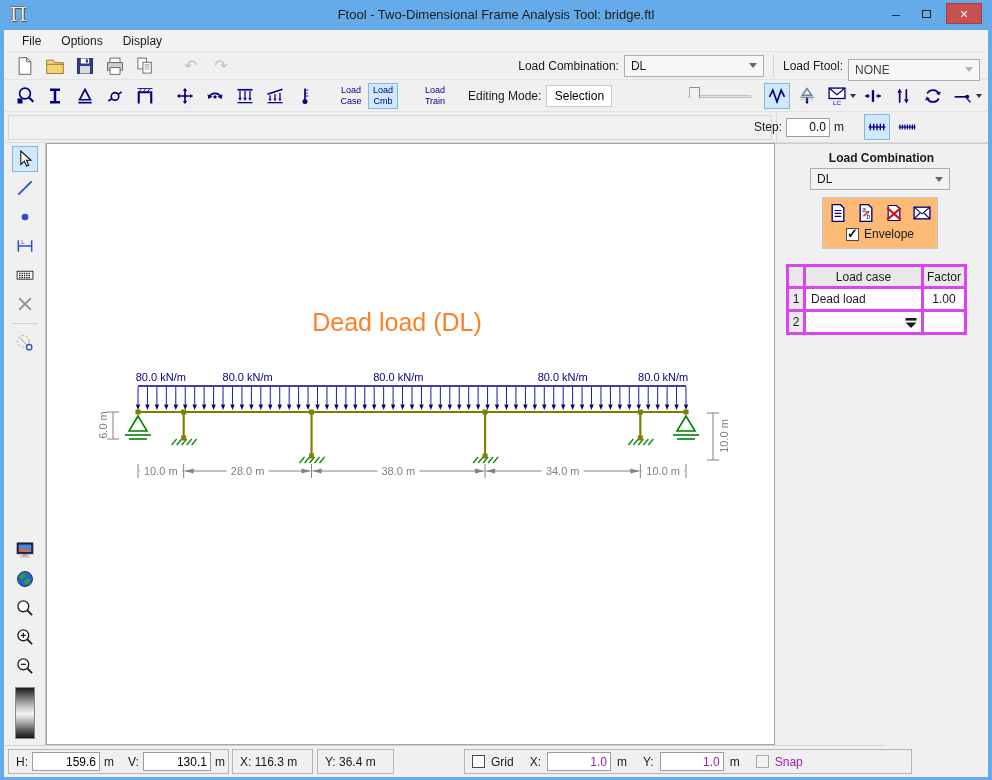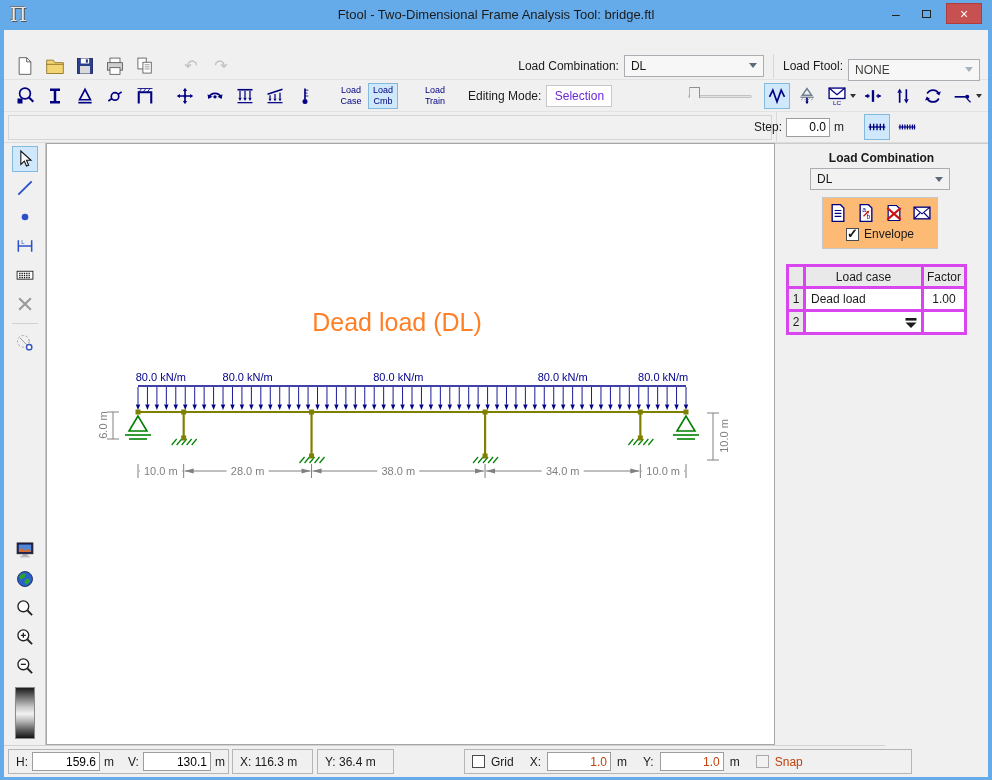--- a/index.html
+++ b/index.html
@@ -39,21 +39,21 @@
 .combo.dis{color:#404040;margin-top:8px;}
 .combo.dis .caret{border-top-color:#a8b4bd;}
 .w140{width:140px;margin-left:5px;}
 .w132{width:132px;margin-left:5px;}
 .vsep{width:1px;height:24px;background:#d5d5d5;margin:0 9px;}
 .loadbtns{display:flex;gap:2px;margin-left:18px;}
 .loadbtn{width:30px;height:26px;display:flex;flex-direction:column;align-items:center;justify-content:center;font-size:9px;line-height:1.15;color:#000080;border:1px solid transparent;}
 .loadbtn.sel{background:#cfe8fb;border:1px solid #84b9de;}
 .loadbtn.gap{margin-left:20px;}
 .emlabel{margin-left:18px;}
-.selbox{width:66px;height:22px;margin-left:5px;background:#fff;border:1px solid #c8c8c8;color:#6d28d9;text-align:center;line-height:20px;}
+.selbox{width:66px;height:22px;margin-left:5px;background:#fff;border:1px solid #c8c8c8;color:#000000;text-align:center;line-height:20px;}
 .slider{position:relative;width:64px;height:20px;margin-left:76px;}
 .slider .track{position:absolute;left:0;right:0;top:9px;height:3px;background:#e2e2e2;border:1px solid #c2c2c2;border-radius:2px;}
 .slider .thumb{position:absolute;left:1px;top:1px;width:11px;height:17px;background:#f0f0f0;border:1px solid #8f8f8f;clip-path:polygon(0 0,100% 0,100% 62%,50% 100%,0 62%);}
 .resicons{margin-left:12px;}
 .viewicons{margin-left:auto;margin-right:4px;}
 
 .msgstrip{position:absolute;left:4px;top:3px;width:764px;height:25px;background:#f1f1f1;border:1px solid #d6d6d6;}
 .stepdiv{position:absolute;left:772px;top:0;bottom:0;width:1px;background:#dadada;}
 .stepgroup{position:absolute;left:750px;top:0;height:100%;display:flex;align-items:center;gap:4px;}
 .numin{height:19px;border:1px solid #9d9d9d;background:#fff;text-align:right;font-family:"Liberation Sans",sans-serif;font-size:12px;padding:0 3px;}
@@ -91,21 +91,21 @@
 .dd{position:absolute;right:3px;top:5px;width:14px;height:12px;}
 
 .statusbar{position:absolute;left:0;top:715px;width:881px;height:32px;background:#f0f0f0;border-top:1px solid #d2d2d2;}
 .sgroup{position:absolute;top:3px;height:25px;border:1px solid #b5b5b5;display:flex;align-items:center;gap:4px;padding:0 7px;}
 .sg1{left:4px;width:221px;}
 .sg2a{left:228px;width:81px;}
 .sg2b{left:313px;width:77px;}
 .sg3{left:460px;width:448px;gap:6px;}
 .w68{width:68px;}
 .w64{width:64px;}
-.gray{color:#c2410c;}
+.gray{color:#a21caf;}
 .vlbl{margin-left:10px;}
 </style>
 </head>
 <body>
 
 <svg width="0" height="0" style="position:absolute">
 <defs>
 <symbol id="sym-page" viewBox="0 0 24 24">
         <path d="M5 2h9l5 5v15H5z" fill="#fff" stroke="#4a4a4a"></path>
         <path d="M14 2v5h5" fill="none" stroke="#4a4a4a"></path>
@@ -302,20 +302,25 @@
     <span class="logo">Π</span>
     <span class="title">Ftool - Two-Dimensional Frame Analysis Tool: bridge.ftl</span>
     <span class="wc min">–</span>
     <span class="wc max">
         <span class="maxbox"></span>
       </span>
     <span class="wc close">×</span>
   </div>
 
   <div class="app">
+    <div class="menubar">
+      <span class="menuitem">File</span>
+      <span class="menuitem">Options</span>
+      <span class="menuitem">Display</span>
+    </div>
 
     <div class="tb tb1">
       <div class="iconstrip">
           <div class="tbbtn">
             <svg class="ic">
               <use href="#sym-page" xlink:href="#sym-page"></use>
             </svg>
           </div>
           <div class="tbbtn">
             <svg class="ic">

